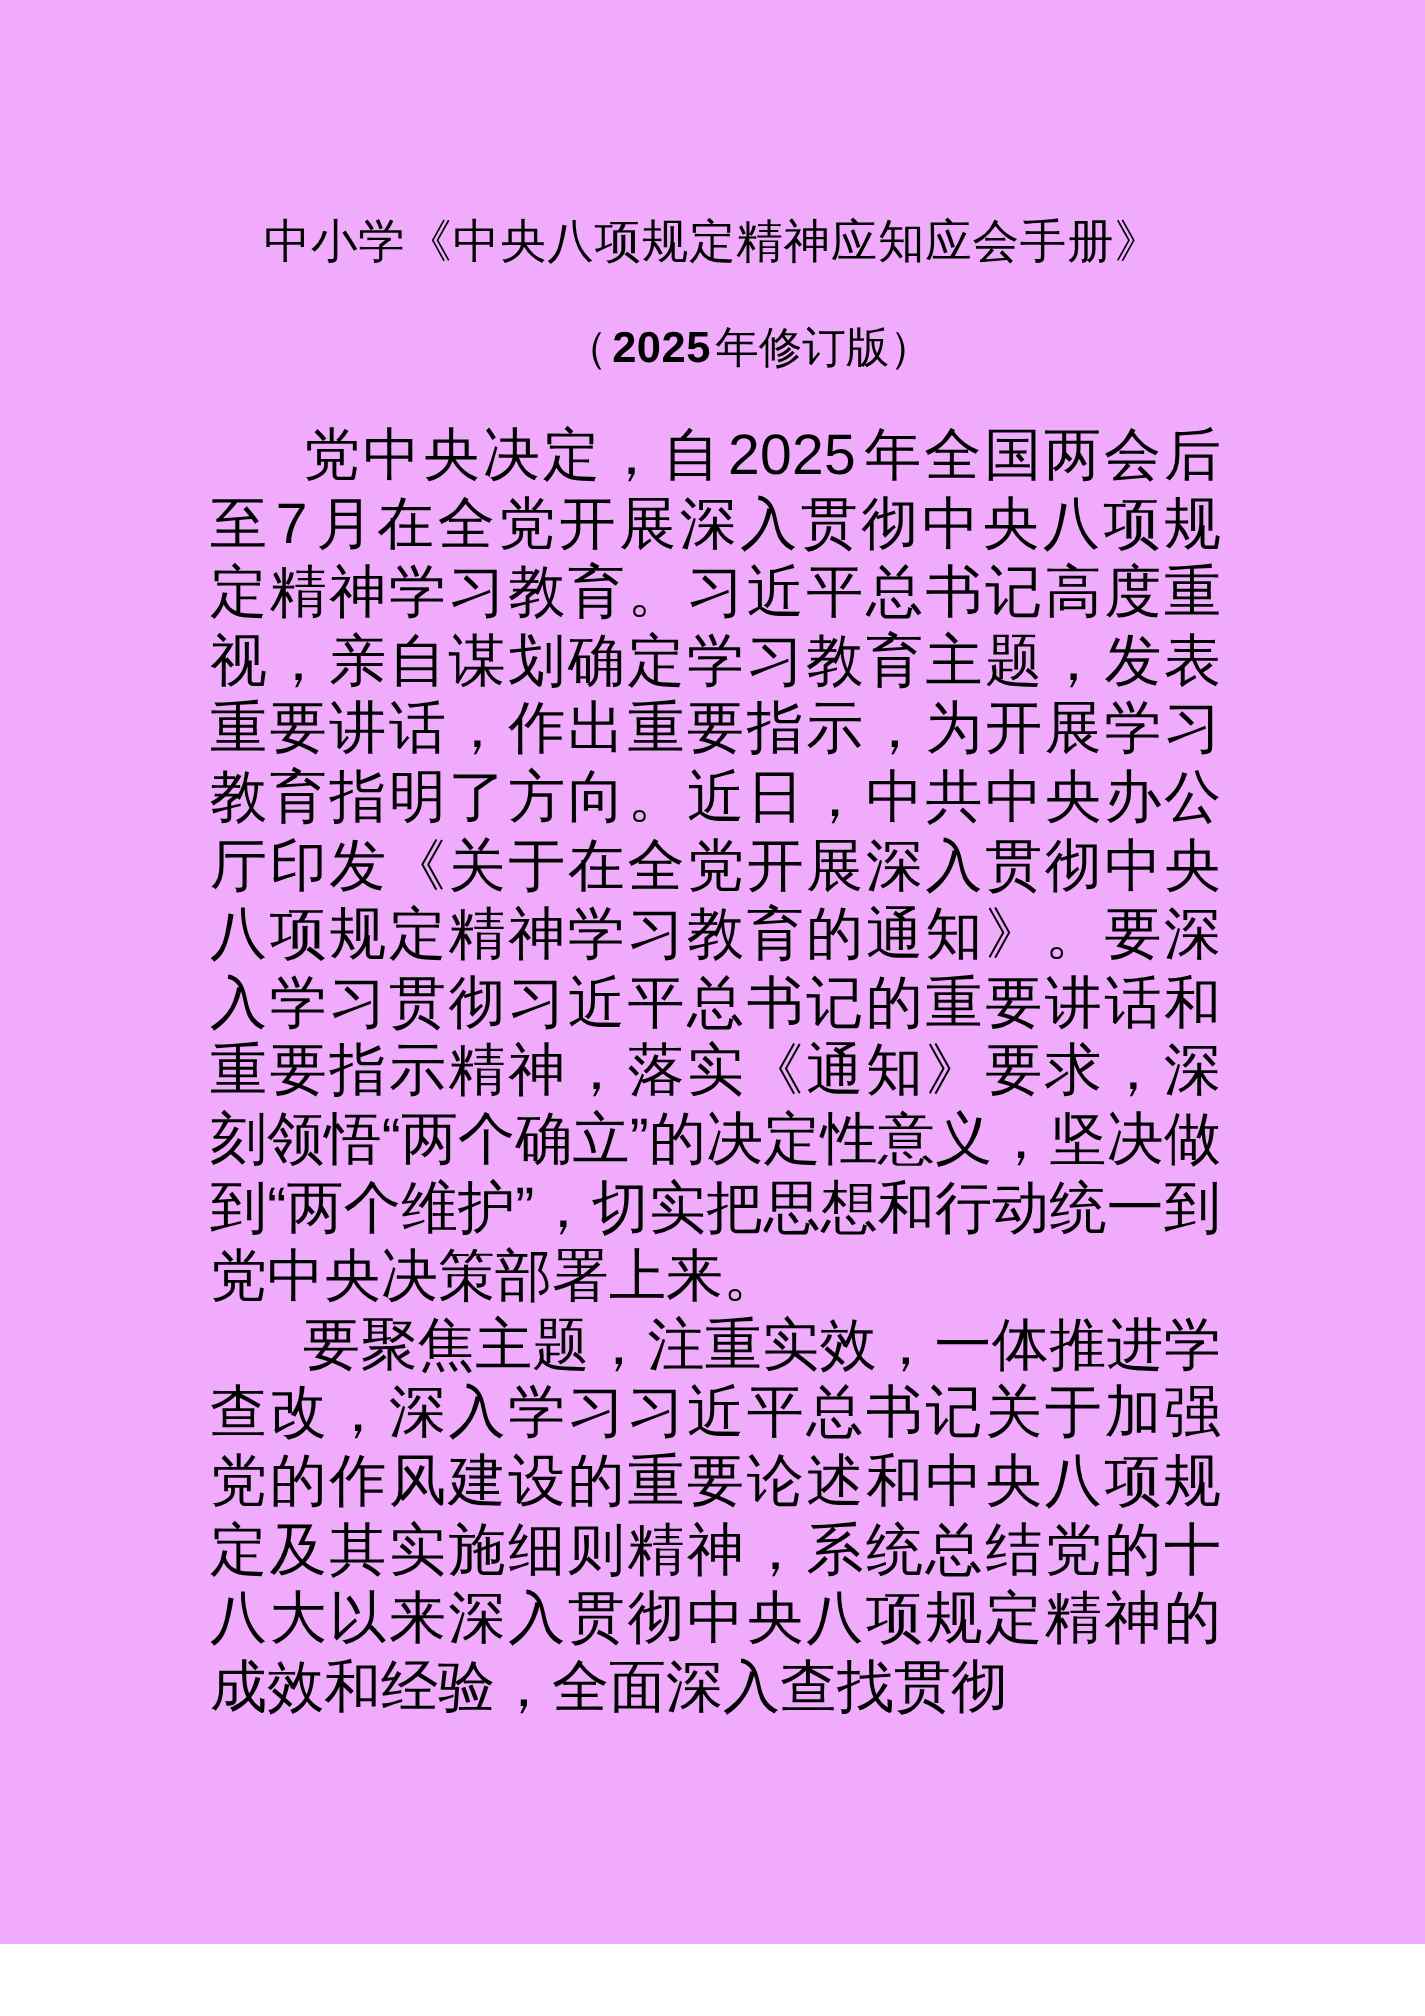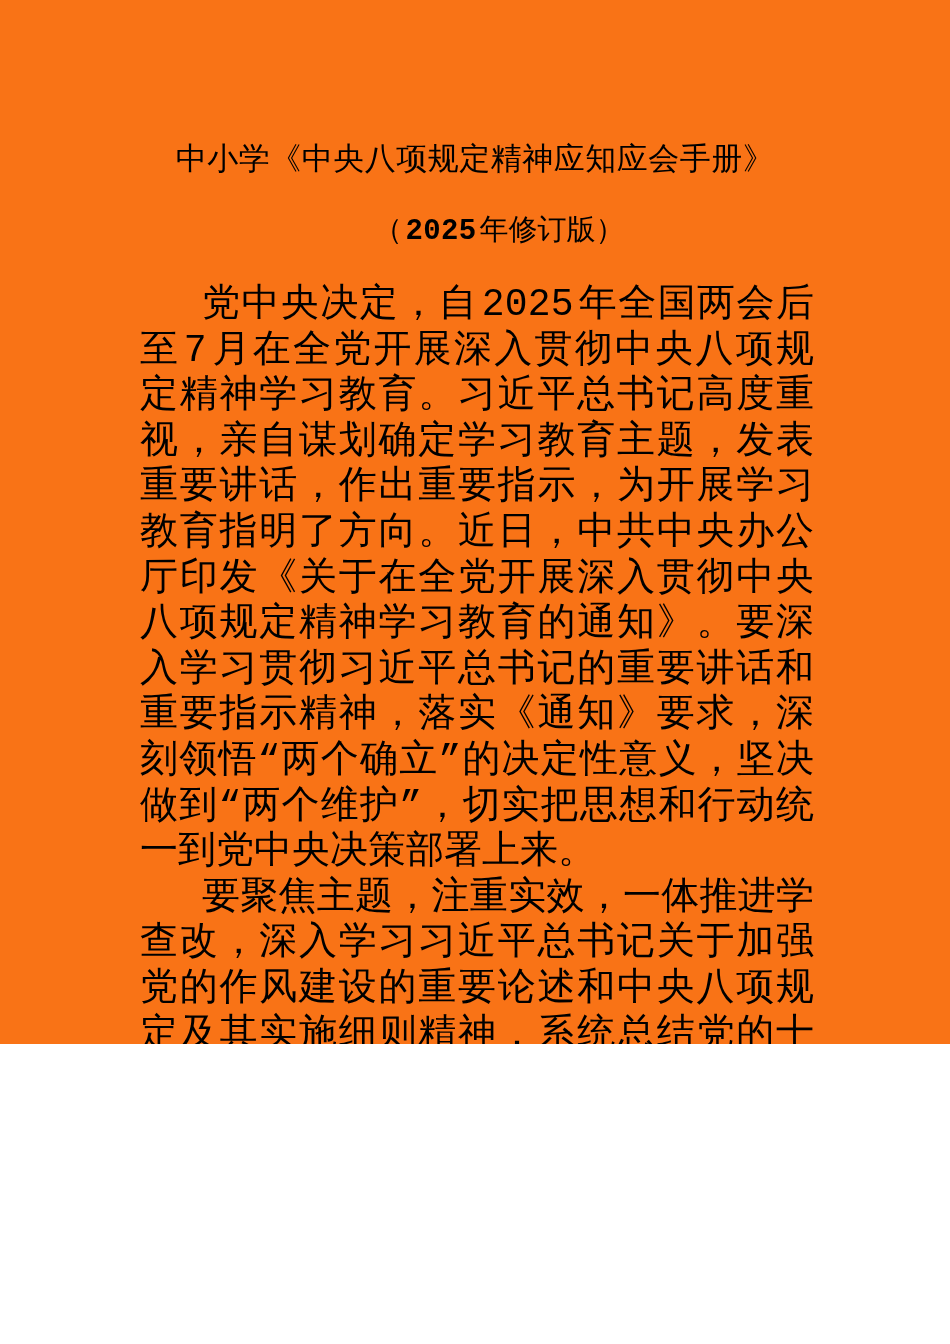--- a/index.html
+++ b/index.html
@@ -4,24 +4,24 @@
 <style>
   html, body {
     margin: 0;
     padding: 0;
     background: #ffffff;
   }
 
   .page {
     position: relative;
     width: 950px;
-    height: 1044px;
-    background: #f97316;
+    height: 1296px;
+    background: #f0abfc;
     overflow: hidden;
-    font-family: Liberation Mono, monospace;
+    font-family: Liberation Sans, sans-serif;
     color: #000000;
     -webkit-font-smoothing: antialiased;
   }
 
   
   .title-block {
     position: absolute;
     left: 0;
     top: 138px;
     width: 950px;

